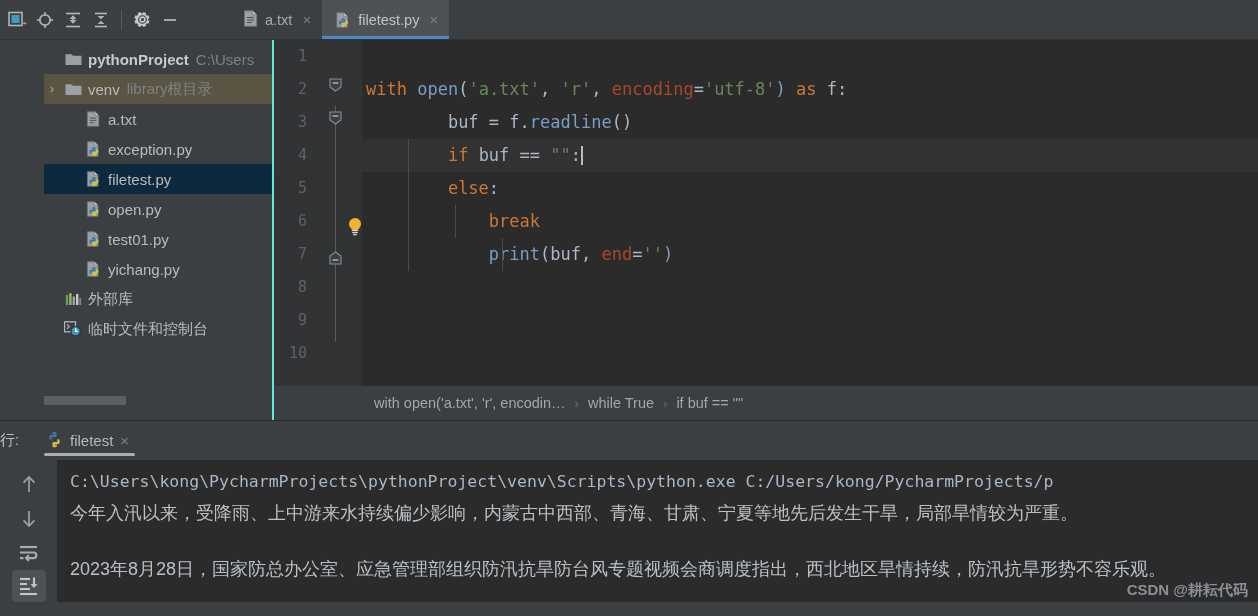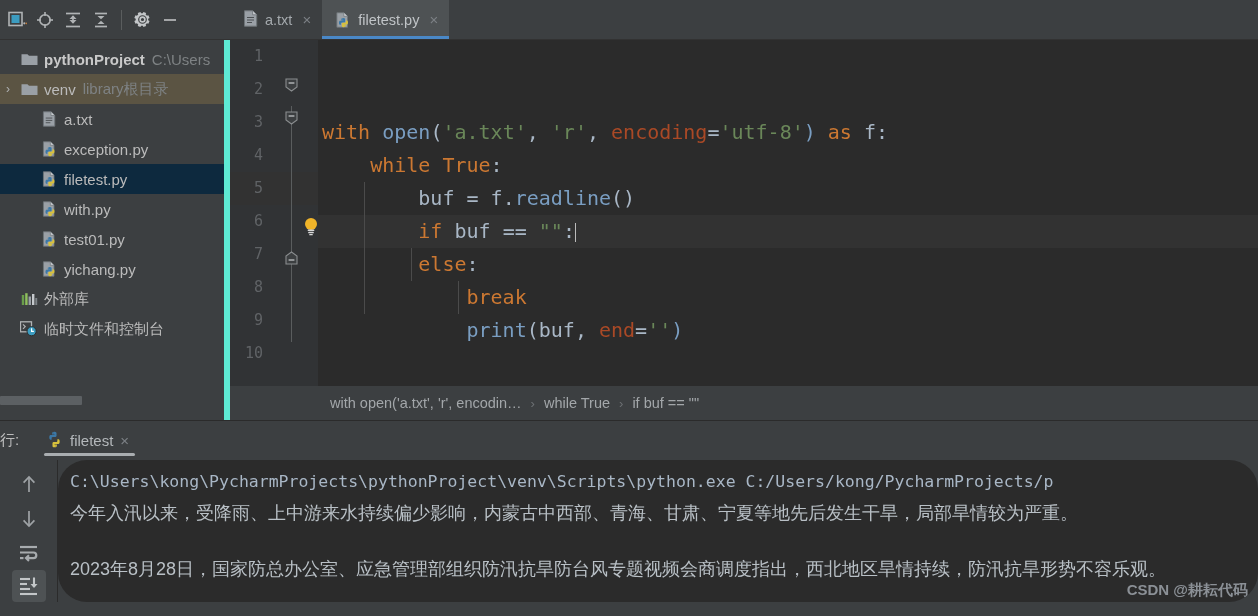--- a/index.html
+++ b/index.html
@@ -47,22 +47,23 @@
   }
   .tab .tab-close { color: #7c8085; font-size: 15px; margin-left: 3px; line-height: 1; }
 
   
   .mid-row { display: flex; flex: 0 0 380px; height: 380px; }
 
   .project-panel {
     width: 230px; flex: 0 0 230px;
     background: #3c3f41;
     position: relative;
-    border-right: 6px solid #5eead4;
+    border-right: 2px solid #5eead4;
     overflow: hidden;
+    margin-left: 44px;
   }
   .tree { padding-top: 4px; }
   .tree-row {
     display: flex; align-items: center;
     height: 30px; padding-left: 6px;
     font-size: 15px; color: #bbbbbb;
     white-space: nowrap;
   }
   .tree-row.sel-proj { }
   .tree-row.hl { background: #5b5443; }
@@ -106,23 +107,22 @@
   .fold-mark {
     position: absolute; left: 55px; width: 13px; height: 13px;
   }
   .bulb {
     position: absolute; left: 72px; top: 176px; width: 18px; height: 20px;
   }
 
   .code {
     flex: 1; position: relative;
     font-family: "DejaVu Sans Mono", monospace;
-    font-size: 20px;
+    font-size: 17px;
     padding-left: 0;
-    margin-top: 43px;
   }
   .cline {
     height: 33px; line-height: 33px; white-space: pre;
     padding-left: 4px;
   }
   .cline.cur { background: #323232; }
   .indent-guide { position: absolute; width: 1px; background: #4b4b4b; }
   .caret {
     display: inline-block; width: 1.5px; height: 19px; background: #bbbbbb;
     vertical-align: -4px; margin-left: 0px;
@@ -174,21 +174,21 @@
     border-right: 1px solid #2b2b2b;
   }
   .side-btn {
     width: 34px; height: 32px; border-radius: 4px;
     display: flex; align-items: center; justify-content: center;
   }
   .side-btn.active { background: #4e5254; }
 
   .console {
     flex: 1; background: #2b2b2b; overflow: hidden;
-    padding: 8px 0 0 12px; position: relative; border-radius: 29px;
+    padding: 8px 0 0 12px; position: relative;
   }
   .console .cmd {
     font-family: "DejaVu Sans Mono", monospace; font-size: 16.5px;
     color: #a9b7c6; white-space: nowrap; line-height: 28px;
   }
   .console .out {
     font-family: Liberation Sans, sans-serif; font-size: 18px;
     color: #b9c0c6; white-space: nowrap; line-height: 30px;
     margin-top: 2px;
   }
@@ -360,21 +360,21 @@
           <span class="arrow"></span>
           <span style="width:20px;flex:0 0 20px"></span>
           <span class="ico">
             <svg width="15" height="16" viewBox="0 0 16 17">
               <path d="M1.5 0.8h7.5l3.8 3.8v11.6h-11.3z" fill="#9aa0a6" stroke="#6e7478" stroke-width="0.9"></path>
               <path d="M8.9 0.8v3.8h3.8" fill="#c8ccd0" stroke="#6e7478" stroke-width="0.7"></path>
               <path d="M8.4 6.3c-2 0-2.2 1-2.2 1v1.6h2.3v.4H5.1s-1.4-.2-1.4 2.1c0 2.3 1.2 2.2 1.2 2.2h.9v-1.4s0-1.1 1.1-1.1h2.2s1.1 0 1.1-1.1V7.5s.1-1.2-1.8-1.2zm-1.3.8a.44.44 0 110 .88.44.44 0 010-.88z" fill="#3b78a7"></path>
               <path d="M8.6 16.2c2 0 2.2-1 2.2-1v-1.6H8.5v-.4h3.4s1.4.2 1.4-2.1c0-2.3-1.2-2.2-1.2-2.2h-.9v1.4s0 1.1-1.1 1.1H7.9s-1.1 0-1.1 1.1V15s-.1 1.2 1.8 1.2zm1.3-.8a.44.44 0 110-.88.44.44 0 010 .88z" fill="#d8c13c"></path>
             </svg>
           </span>
-          <span class="lbl">with.py</span>
+          <span class="lbl">open.py</span>
         </div>
 
         <div class="tree-row">
           <span class="arrow"></span>
           <span style="width:20px;flex:0 0 20px"></span>
           <span class="ico">
             <svg width="15" height="16" viewBox="0 0 16 17">
               <path d="M1.5 0.8h7.5l3.8 3.8v11.6h-11.3z" fill="#9aa0a6" stroke="#6e7478" stroke-width="0.9"></path>
               <path d="M8.9 0.8v3.8h3.8" fill="#c8ccd0" stroke="#6e7478" stroke-width="0.7"></path>
               <path d="M8.4 6.3c-2 0-2.2 1-2.2 1v1.6h2.3v.4H5.1s-1.4-.2-1.4 2.1c0 2.3 1.2 2.2 1.2 2.2h.9v-1.4s0-1.1 1.1-1.1h2.2s1.1 0 1.1-1.1V7.5s.1-1.2-1.8-1.2zm-1.3.8a.44.44 0 110 .88.44.44 0 010-.88z" fill="#3b78a7"></path>
@@ -481,21 +481,20 @@
 
         <div class="code">
           <div class="indent-guide" style="left:46px; top:99px; height:132px;"></div>
           <div class="indent-guide" style="left:93px; top:165px; height:33px;"></div>
           <div class="indent-guide" style="left:140px; top:198px; height:33px;"></div>
 
           <div class="cline"><span></span></div>
 
           <div class="cline"><span class="kw">with</span> <span class="fn">open</span><span class="txt">(</span><span class="str">'a.txt'</span><span class="txt">, </span><span class="str">'r'</span><span class="txt">, </span><span class="kwarg">encoding</span><span class="txt">=</span><span class="str">'utf-8'</span><span class="fn">)</span> <span class="kw">as</span> <span class="txt">f</span><span class="txt">:</span></div>
 
-          <div class="cline">    <span class="kw">while</span> <span class="kw">True</span><span class="txt">:</span></div>
 
           <div class="cline">        <span class="txt">buf</span> <span class="txt">=</span> <span class="txt">f</span><span class="txt">.</span><span class="fn">readline</span><span class="txt">()</span></div>
 
           <div class="cline cur">        <span class="kw">if</span> <span class="txt">buf</span> <span class="txt">==</span> <span class="str">""</span><span class="txt">:</span><span class="caret"></span></div>
 
           <div class="cline">        <span class="kw">else</span><span class="txt">:</span></div>
 
           <div class="cline">            <span class="kw">break</span></div>
 
           <div class="cline">            <span class="fn">print</span><span class="txt">(</span><span class="txt">buf</span><span class="txt">, </span><span class="kwarg">end</span><span class="txt">=</span><span class="str">''</span><span class="fn">)</span></div>

